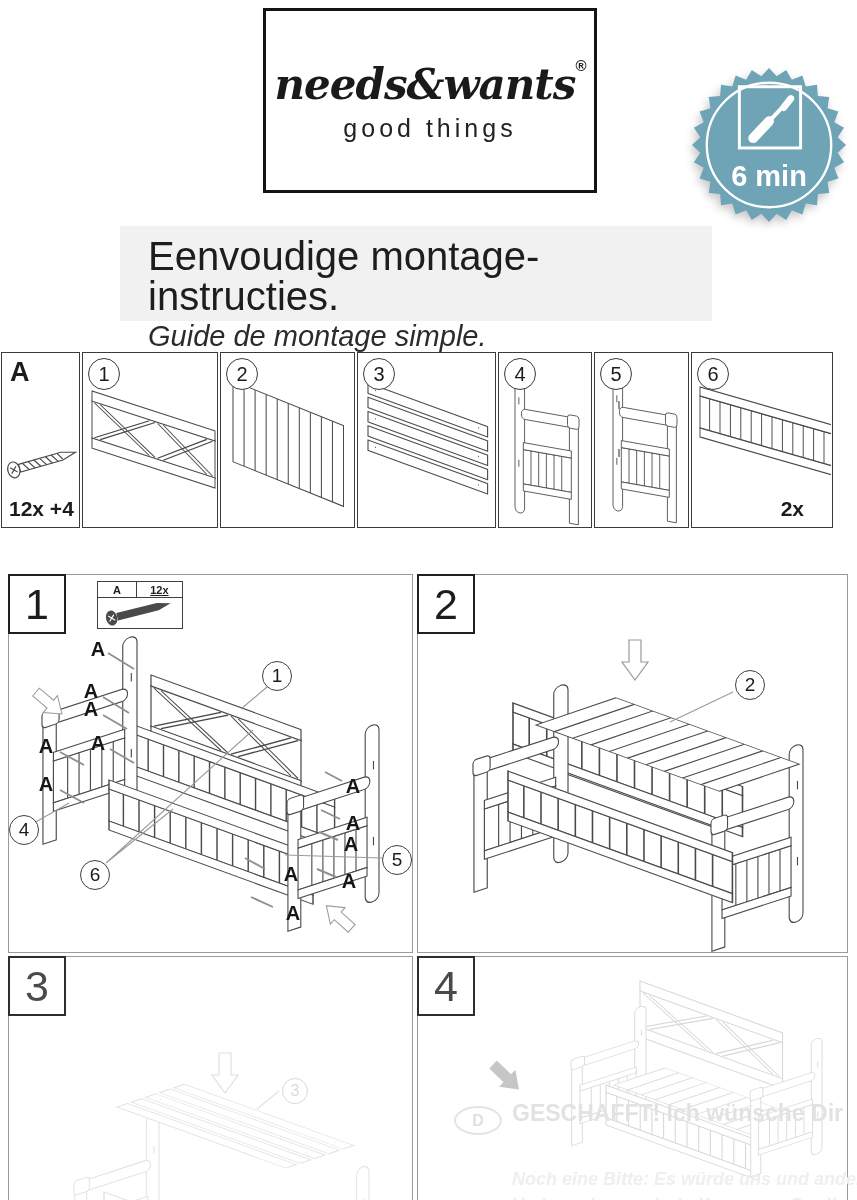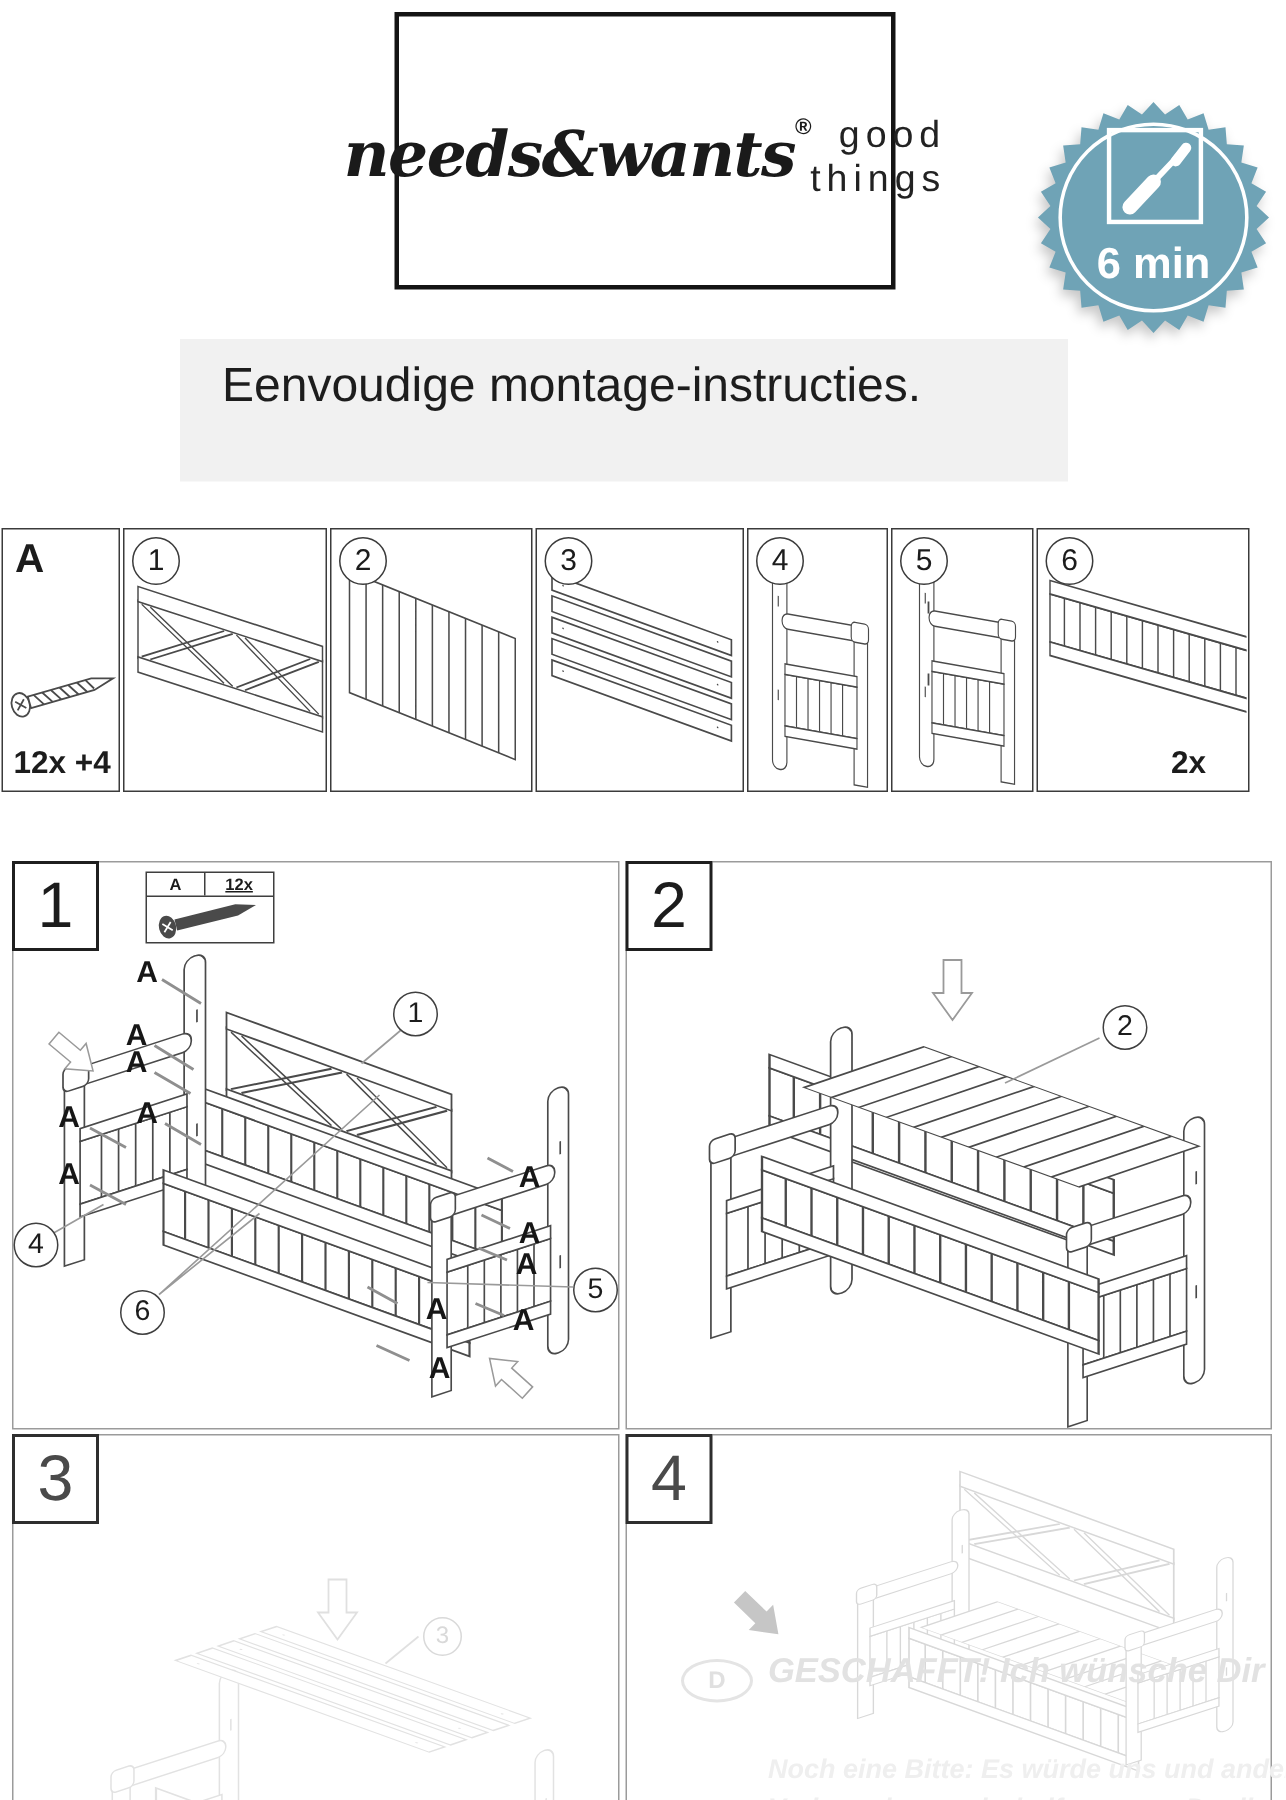--- a/index.html
+++ b/index.html
@@ -1,32 +1,32 @@
 <!DOCTYPE html>
 <html><head>
 <meta charset="utf-8">
 <style>
   html,body{margin:0;padding:0;background:#fff;}
   #page{position:relative;width:857px;height:1200px;background:#fff;overflow:hidden;
         font-family:"Liberation Sans",sans-serif;color:#1c1c1c;}
   .abs{position:absolute;}
   
   #logo-box{left:263px;top:8px;width:328px;height:179px;border:3px solid #141414;
-            display:flex;flex-direction:row;align-items:center;justify-content:center;background:#fff;}
+            display:flex;flex-direction:column;align-items:center;justify-content:center;background:#fff;}
   #brand{font-family:"DejaVu Serif",serif;font-style:italic;font-weight:bold;
          font-size:42px;letter-spacing:-1px;color:#1a1a1a;line-height:1;}
   #brand sup{font-size:15px;font-family:"Liberation Sans",sans-serif;font-style:normal;vertical-align:28px;}
   #tagline{font-size:25px;letter-spacing:4px;color:#222;margin-top:8px;text-align:right;}
   #badge-svg{left:690px;top:66px;filter:drop-shadow(-2px 4px 4px rgba(0,0,0,.22));}
   #badge-label{left:690px;top:160px;width:158px;text-align:center;font-size:29px;
                font-weight:bold;color:#fff;}
   
   #banner{left:120px;top:226px;width:592px;height:95px;background:#f1f1f1;
           padding:10px 0 0 28px;box-sizing:border-box;}
-  #banner .l1{font-size:32px;color:#1d1d1d;line-height:40px;}
+  #banner .l1{font-size:40px;color:#1d1d1d;line-height:40px;}
   #banner .l2{font-size:29px;font-style:italic;color:#2b2b2b;line-height:40px;}
   
   .pbox{top:352px;height:176px;border:1.5px solid #3b3b3b;background:#fff;box-sizing:border-box;}
   .pnum{position:absolute;left:5px;top:5px;width:30px;height:30px;border:1.7px solid #3b3b3b;
         border-radius:50%;font-size:20px;font-weight:500;display:flex;align-items:center;
         justify-content:center;background:#fff;z-index:2;}
   .pletter{position:absolute;left:8px;top:4px;font-size:27px;font-weight:bold;}
   .pqty{position:absolute;font-size:21px;font-weight:bold;}
   
   .sbox{border:1px solid #9b9b9b;background:#fff;box-sizing:border-box;}
@@ -40,21 +40,21 @@
          background:#fff;font-size:19px;font-weight:500;display:flex;align-items:center;
          justify-content:center;z-index:2;}
   .ccirc.faint{border-color:#d9d9d9;color:#d9d9d9;}
   
   #s1-table{left:88px;top:6px;width:84px;height:46px;border:1.3px solid #3f3f3f;background:#fff;z-index:2;}
   #s1-table .hd{display:flex;height:15px;border-bottom:1.3px solid #3f3f3f;font-size:11px;font-weight:bold;}
   #s1-table .hd div{display:flex;align-items:center;justify-content:center;}
   #s1-table .hd .c1{width:45%;border-right:1.3px solid #3f3f3f;}
   #s1-table .hd .c2{flex:1;text-decoration:underline;}
   
-  .done-line{position:absolute;font-size:23px;font-weight:600;color:#e2e2e2;white-space:nowrap;font-style:italic;}
+  .done-line{position:absolute;font-size:23px;font-weight:600;color:#e2e2e2;white-space:nowrap;}
   .note-line{position:absolute;font-size:18px;font-style:italic;font-weight:600;color:#efefef;white-space:nowrap;}
   #d-oval{left:36px;top:149px;width:44px;height:25px;border:2px solid #e4e4e4;border-radius:50%;
           color:#e0e0e0;font-size:16px;font-weight:bold;display:flex;align-items:center;justify-content:center;}
   
   .art{color:#4a4a4a;}
   .faint3{color:#e2e2e2;}
   .faint4{color:#d8d8d8;}
   .ln{stroke:currentColor;fill:none;stroke-width:1.2;}
   .bx{stroke:currentColor;fill:#fff;stroke-width:1.2;}
   .fl{fill:currentColor;stroke:none;}
@@ -136,20 +136,21 @@
     <g stroke="#fff" stroke-linecap="round" fill="none">
       <path d="M64 73 L80 56" stroke-width="10"></path>
       <path d="M80 56 L98 37" stroke-width="4"></path>
       <path d="M95 42 L102 33" stroke-width="7"></path>
     </g>
   </svg>
   <div class="abs" id="badge-label">6 min</div>
 
   <div class="abs" id="banner">
     <div class="l1">Eenvoudige montage-instructies.</div>
+    <div class="l2">Guide de montage simple.</div>
   </div>
 
   <div class="abs pbox" style="left:1px;width:79px;">
     <div class="pletter">A</div>
     <svg width="76" height="130" style="position:absolute;top:30px;left:0;" class="art">
       <use href="#screw-outline" transform="translate(8,88) rotate(-16)"></use>
     </svg>
     <div class="pqty" style="left:7px;bottom:6px;">12x +4</div>
   </div>
 

